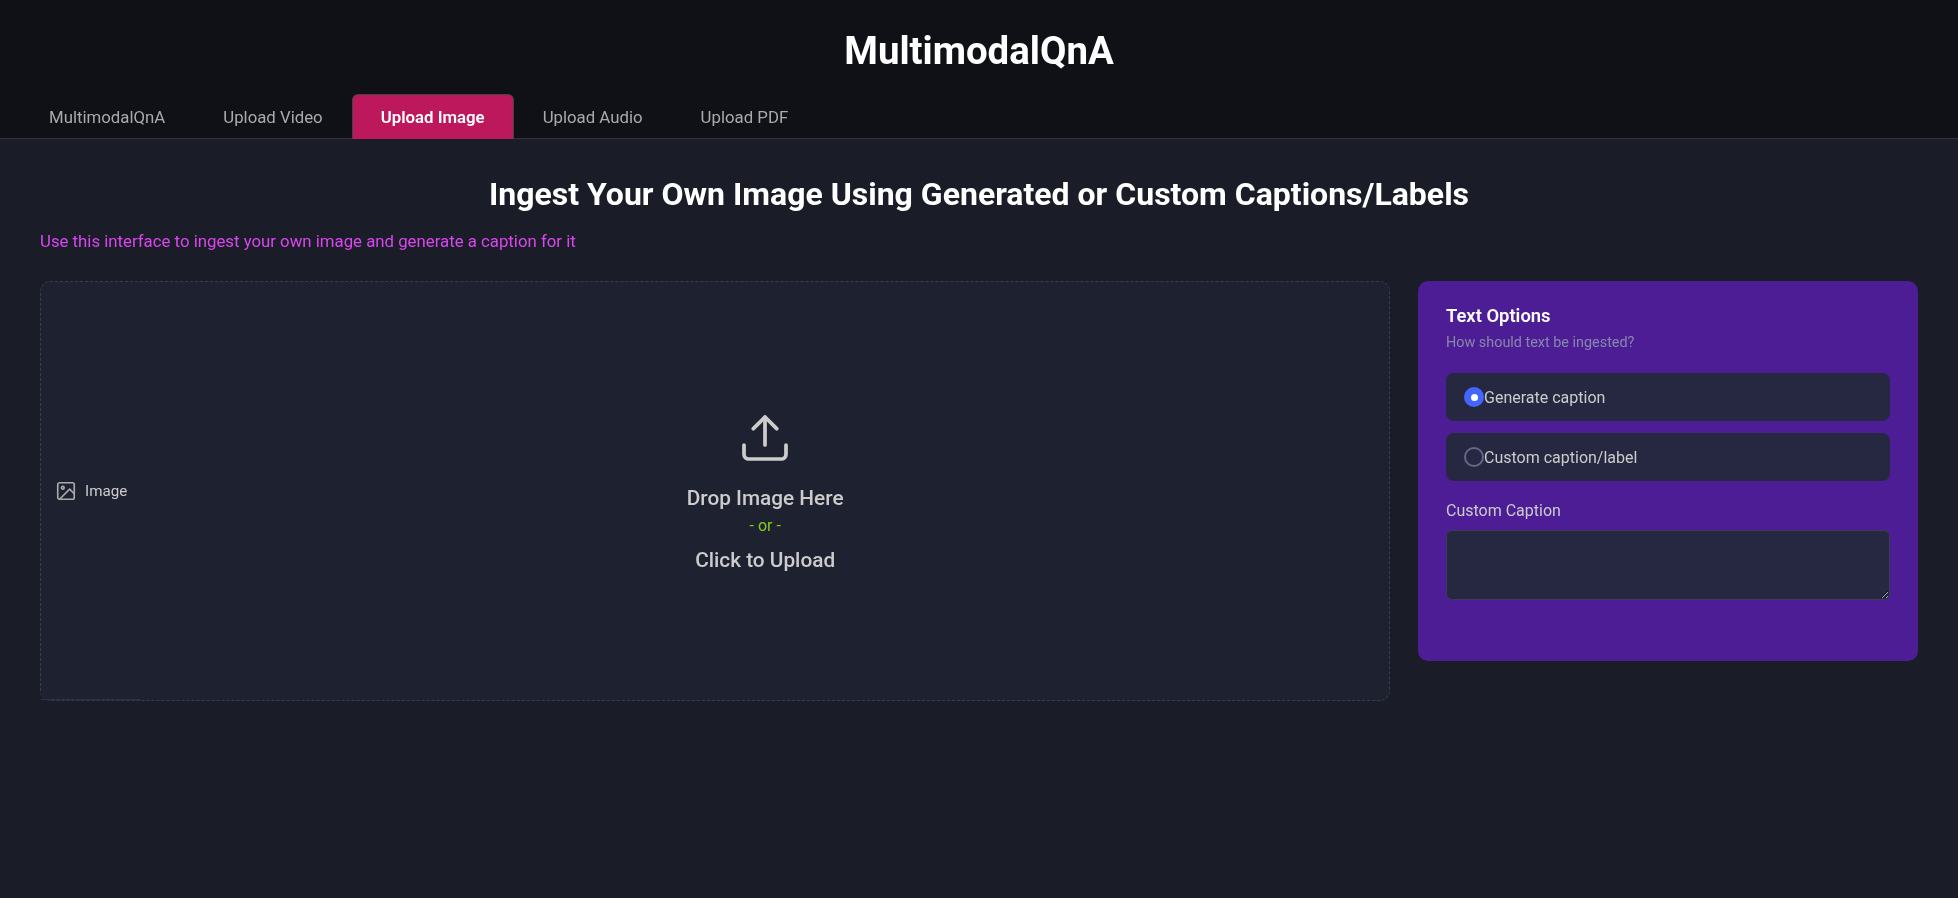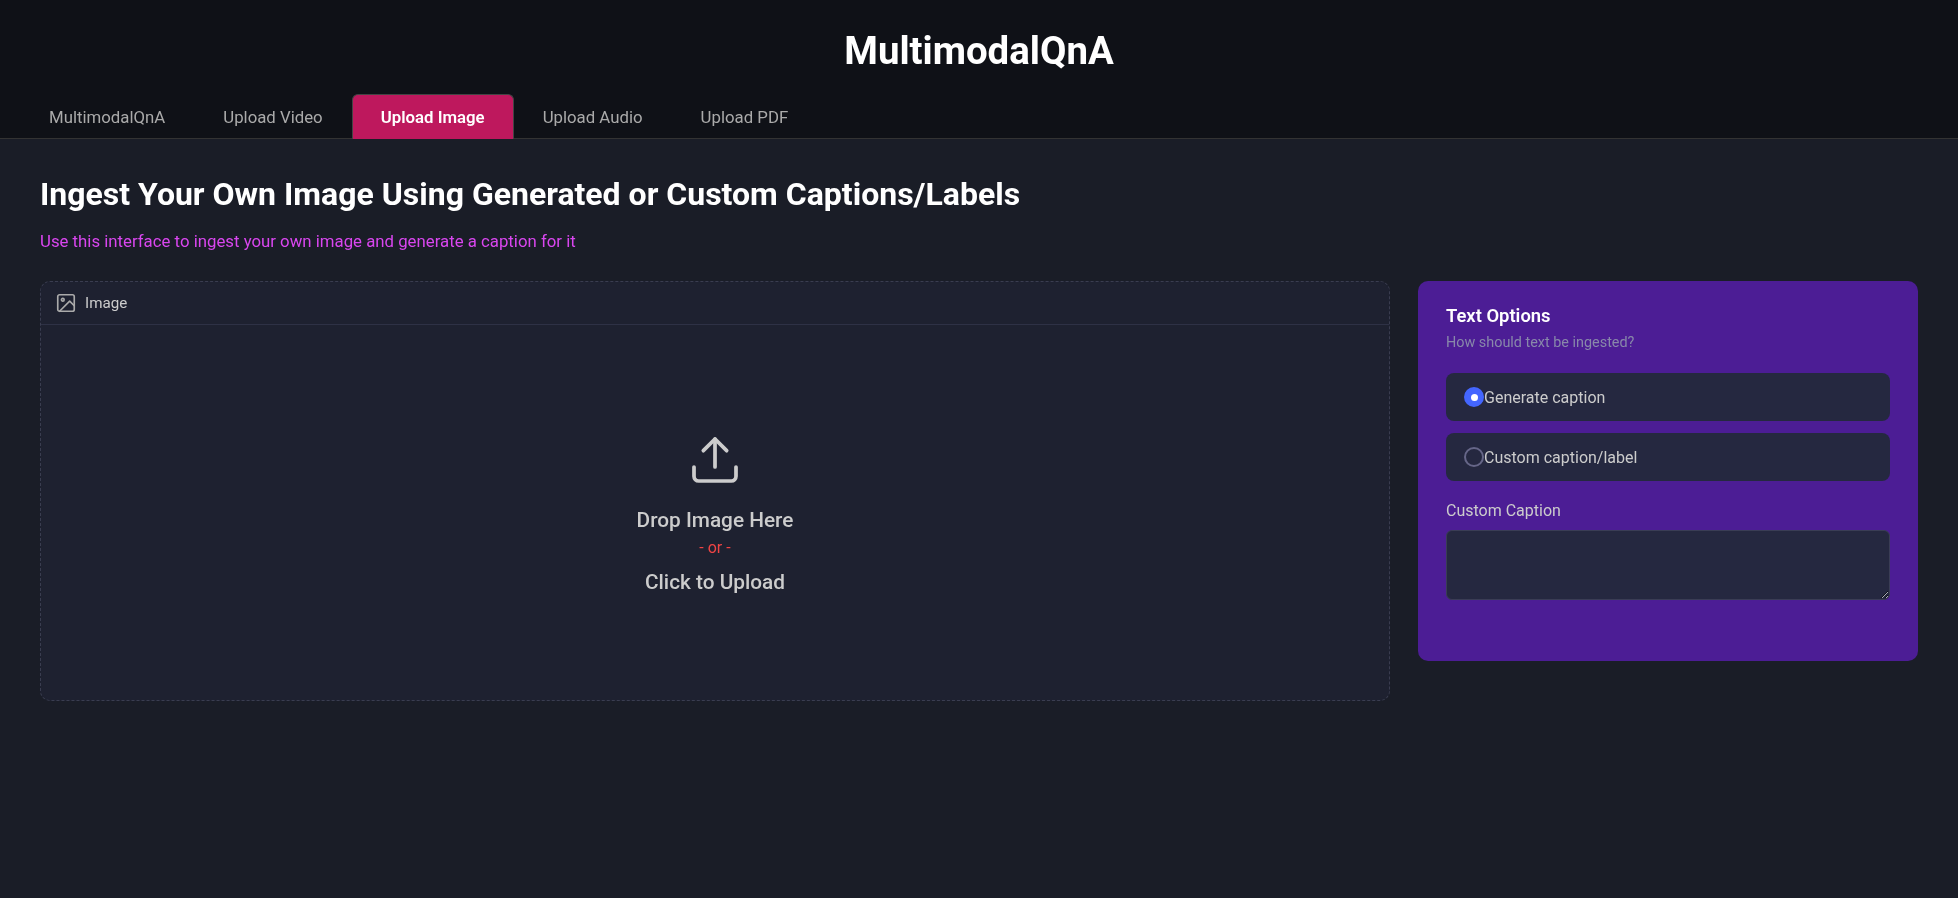--- a/index.html
+++ b/index.html
@@ -58,21 +58,21 @@
     .main-content {
       background: #1a1d27;
       margin: 0;
       padding: 36px 40px 40px 40px;
       min-height: calc(898px - 120px);
     }
 
     .page-heading {
       font-size: 2rem;
       font-weight: 700;
-      text-align: left;
+      text-align: center;
       margin-bottom: 18px;
       color: #ffffff;
     }
 
     .page-description {
       font-size: 1.05rem;
       color: #d946ef;
       margin-bottom: 30px;
     }
 
@@ -84,21 +84,21 @@
     }
 
     .upload-panel {
       flex: 1;
       border: 1.5px dashed #3a3d50;
       border-radius: 10px;
       background: #1e2130;
       position: relative;
       min-height: 420px;
       display: flex;
-      flex-direction: column;
+      flex-direction: row;
     }
 
     .upload-panel-header {
       display: flex;
       align-items: center;
       gap: 8px;
       padding: 10px 14px;
       background: #1e2130;
       border-bottom: 1px solid #2e3145;
       border-radius: 10px 10px 0 0;
@@ -132,21 +132,21 @@
     .drop-text-main {
       font-size: 1.3rem;
       font-weight: 500;
       color: #cccccc;
       margin-bottom: 6px;
       text-align: center;
     }
 
     .drop-text-or {
       font-size: 1rem;
-      color: #ef4444;
+      color: #84cc16;
       margin-bottom: 13px;
       text-align: center;
     }
 
     .click-upload-text {
       font-size: 1.3rem;
       font-weight: 500;
       color: #cccccc;
       text-align: center;
     }

